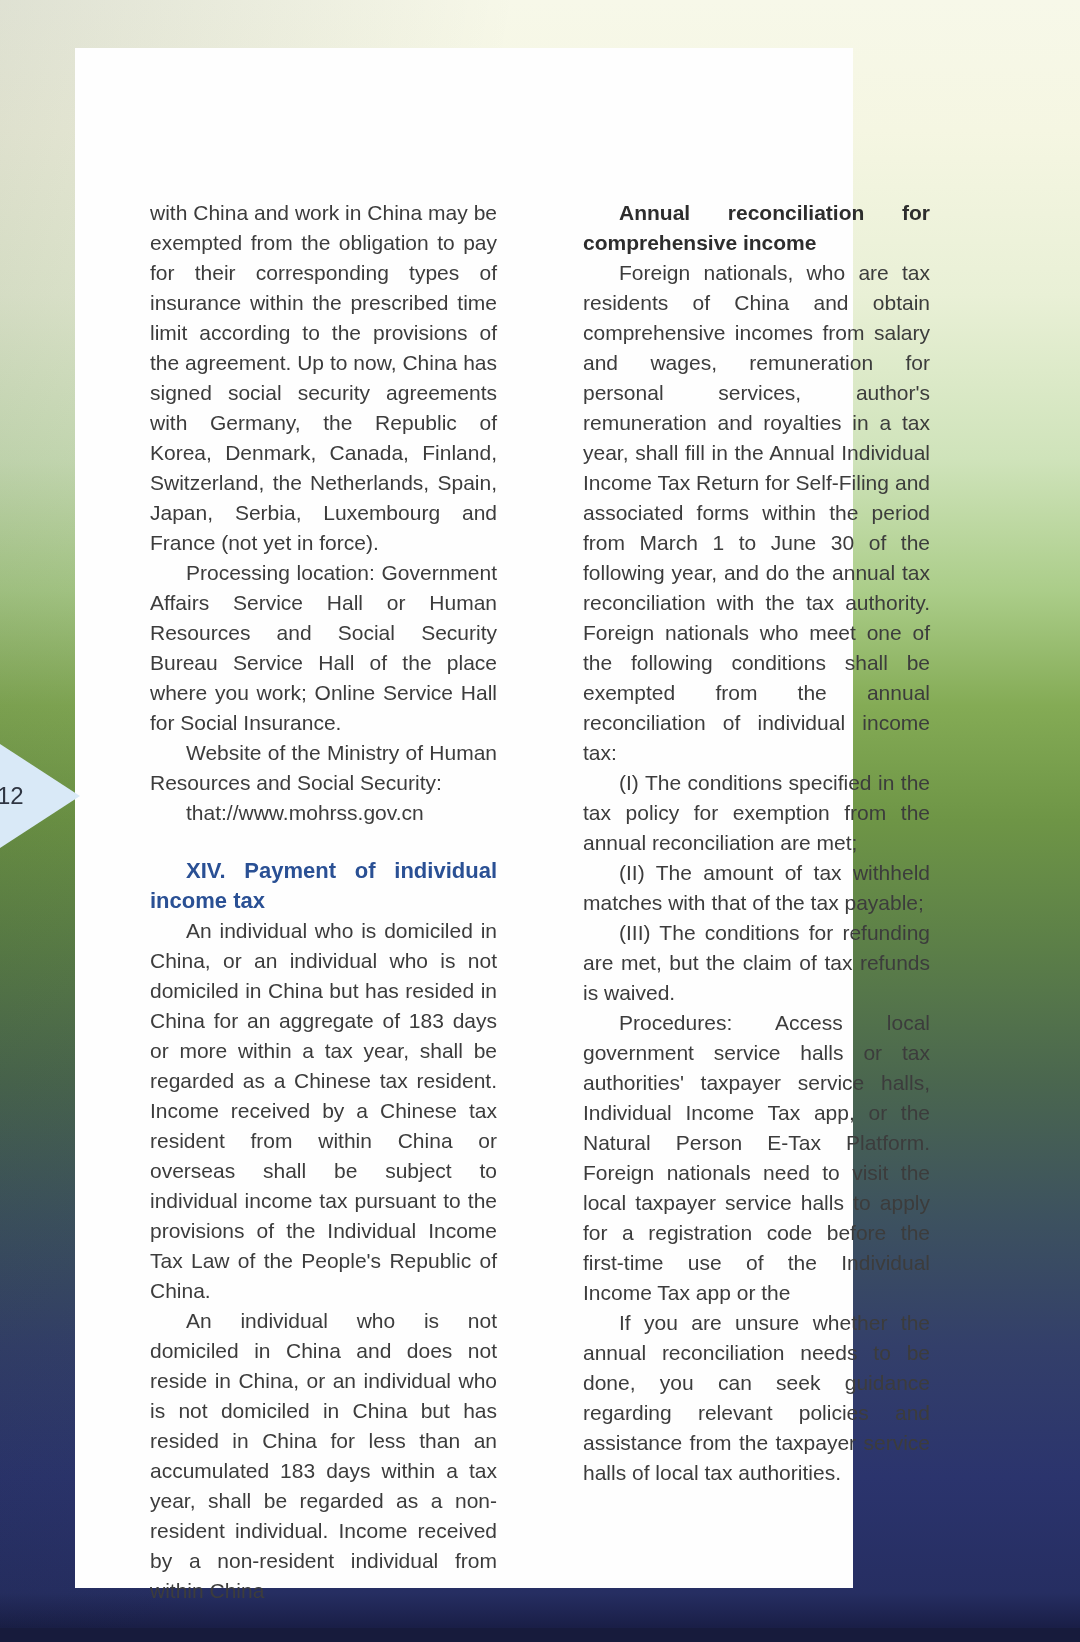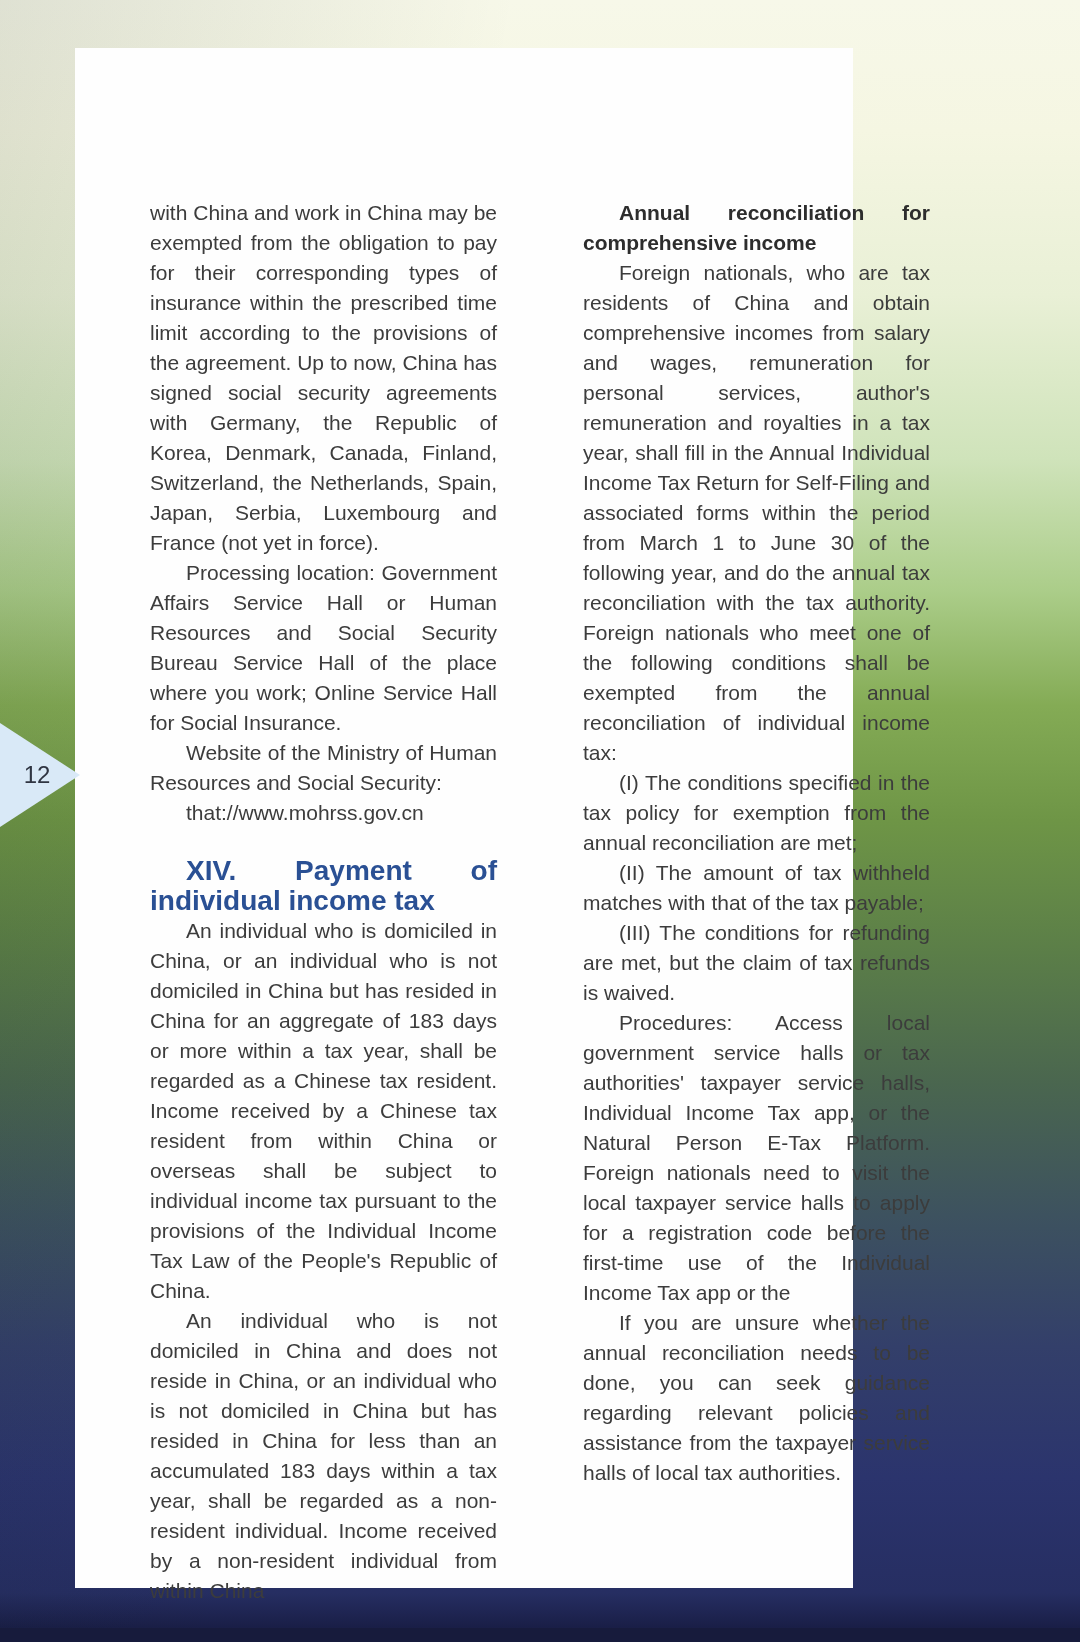--- a/index.html
+++ b/index.html
@@ -39,33 +39,33 @@
     color: var(--body-text, #3c3c3c);
     font-size: 21px; line-height: 30px;
     text-align: justify;
   }
   .col-left  { left: 75px; }
   .col-right { left: 508px; }
   .col p { margin: 0; }
   .indent { text-indent: 36px; }
   .heading {
     color: var(--heading-blue, #2a5094);
-    font-weight: bold; font-size: 28px; line-height: 30px;
+    font-weight: bold; font-size: 22px; line-height: 30px;
     margin-top: 28px !important;
   }
   .subheading {
     font-weight: bold;
     color: var(--subheading-text, #2d2d2d);
   }
   .page-tab {
-    position: absolute; left: 0; top: 723px;
+    position: absolute; left: 0; top: 744px;
     width: 80px; height: 104px;
     background: var(--tab-bg, #d9e9f7);
     clip-path: polygon(0 0, 100% 50%, 0 100%);
-    display: flex; align-items: center; justify-content: center;
+    display: flex; align-items: center; 
   }
   .page-num {
     font-size: 24px; color: var(--tab-text, #2f3542);
     transform: translateX(-3px);
   }
   .bottom-strip {
     position: absolute; left: 0; bottom: 0;
     width: 100%; height: 14px; background: #171b3c;
   }
 </style>

